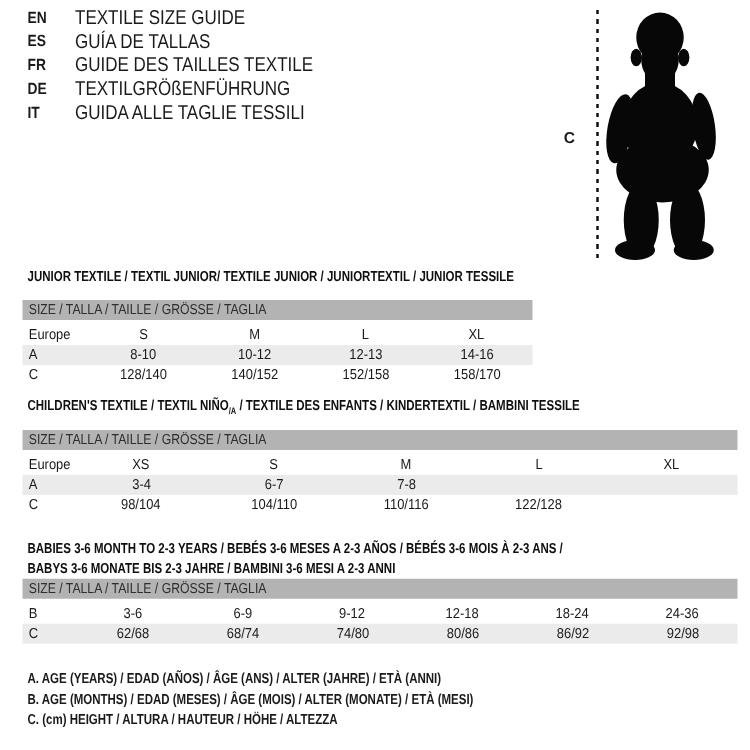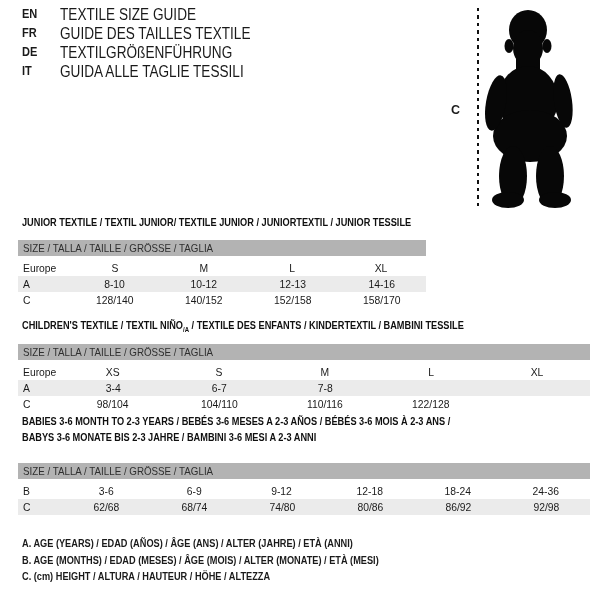--- a/index.html
+++ b/index.html
@@ -24,21 +24,21 @@
   
   .dash-line{left:477px;top:8px;width:2px;height:202px;
     background:repeating-linear-gradient(to bottom,#111 0 3.5px,transparent 3.5px 7.5px);}
   .figure-c{left:451px;top:103px;font-size:12.5px;font-weight:bold;}
   .baby-svg{left:483px;top:8px;}
 
   
   .sec-title{font-size:11.5px;font-weight:bold;color:#0f0f0f;line-height:14px;}
   .sec1-title{left:22px;top:215px;}
   .sec2-title{left:22px;top:318px;}
-  .sec3-title{left:22px;top:414px;line-height:15.5px;}
+  .sec3-title{left:22px;top:432px;line-height:15.5px;}
   .sub-a{font-size:7.5px;vertical-align:sub;}
 
   
   .tbl{left:18px;}
   .t1{top:240px;width:408px;}
   .t2{top:344px;width:572px;}
   .t3{top:463px;width:572px;}
   .size-strip{height:16px;line-height:16px;background:var(--header-gray);
     padding-left:5px;font-size:11.5px;color:#2e2e2e;margin-bottom:4px;box-sizing:border-box;}
   .trow{display:flex;height:16px;line-height:16px;font-size:11.5px;}
@@ -53,20 +53,24 @@
   .footnotes{left:22px;top:535px;}
   .footnote{font-size:11.5px;font-weight:bold;line-height:16.5px;height:16.5px;}
 </style>
 </head>
 <body style="--header-gray: #b3b3b3; --row-alt: #ebebeb;">
 
 <div class="abs lang-block">
   <div class="lang-row">
     <span class="lang-code"><span class="cond sx85">EN</span></span>
     <span class="lang-label"><span class="cond sx85">TEXTILE SIZE GUIDE</span></span>
+  </div>
+  <div class="lang-row">
+    <span class="lang-code"><span class="cond sx85">ES</span></span>
+    <span class="lang-label"><span class="cond sx85">GUÍA DE TALLAS</span></span>
   </div>
   <div class="lang-row">
     <span class="lang-code"><span class="cond sx85">FR</span></span>
     <span class="lang-label"><span class="cond sx85">GUIDE DES TAILLES TEXTILE</span></span>
   </div>
   <div class="lang-row">
     <span class="lang-code"><span class="cond sx85">DE</span></span>
     <span class="lang-label"><span class="cond sx85">TEXTILGRÖßENFÜHRUNG</span></span>
   </div>
   <div class="lang-row">

